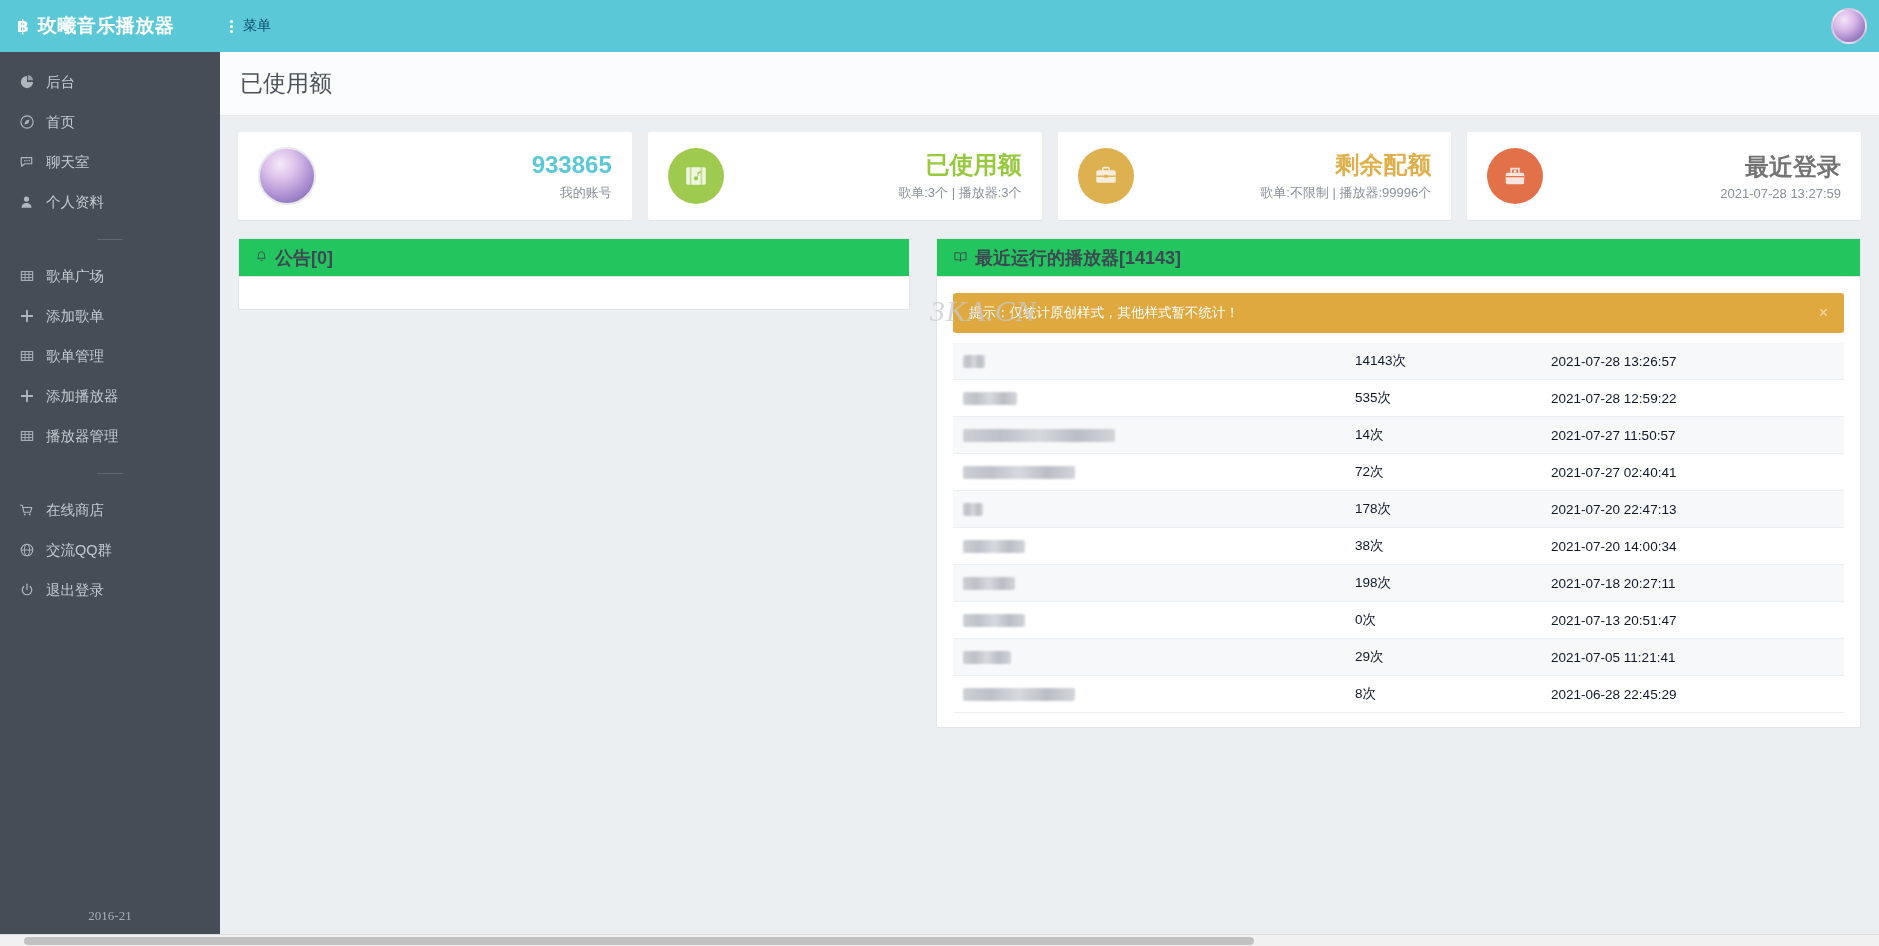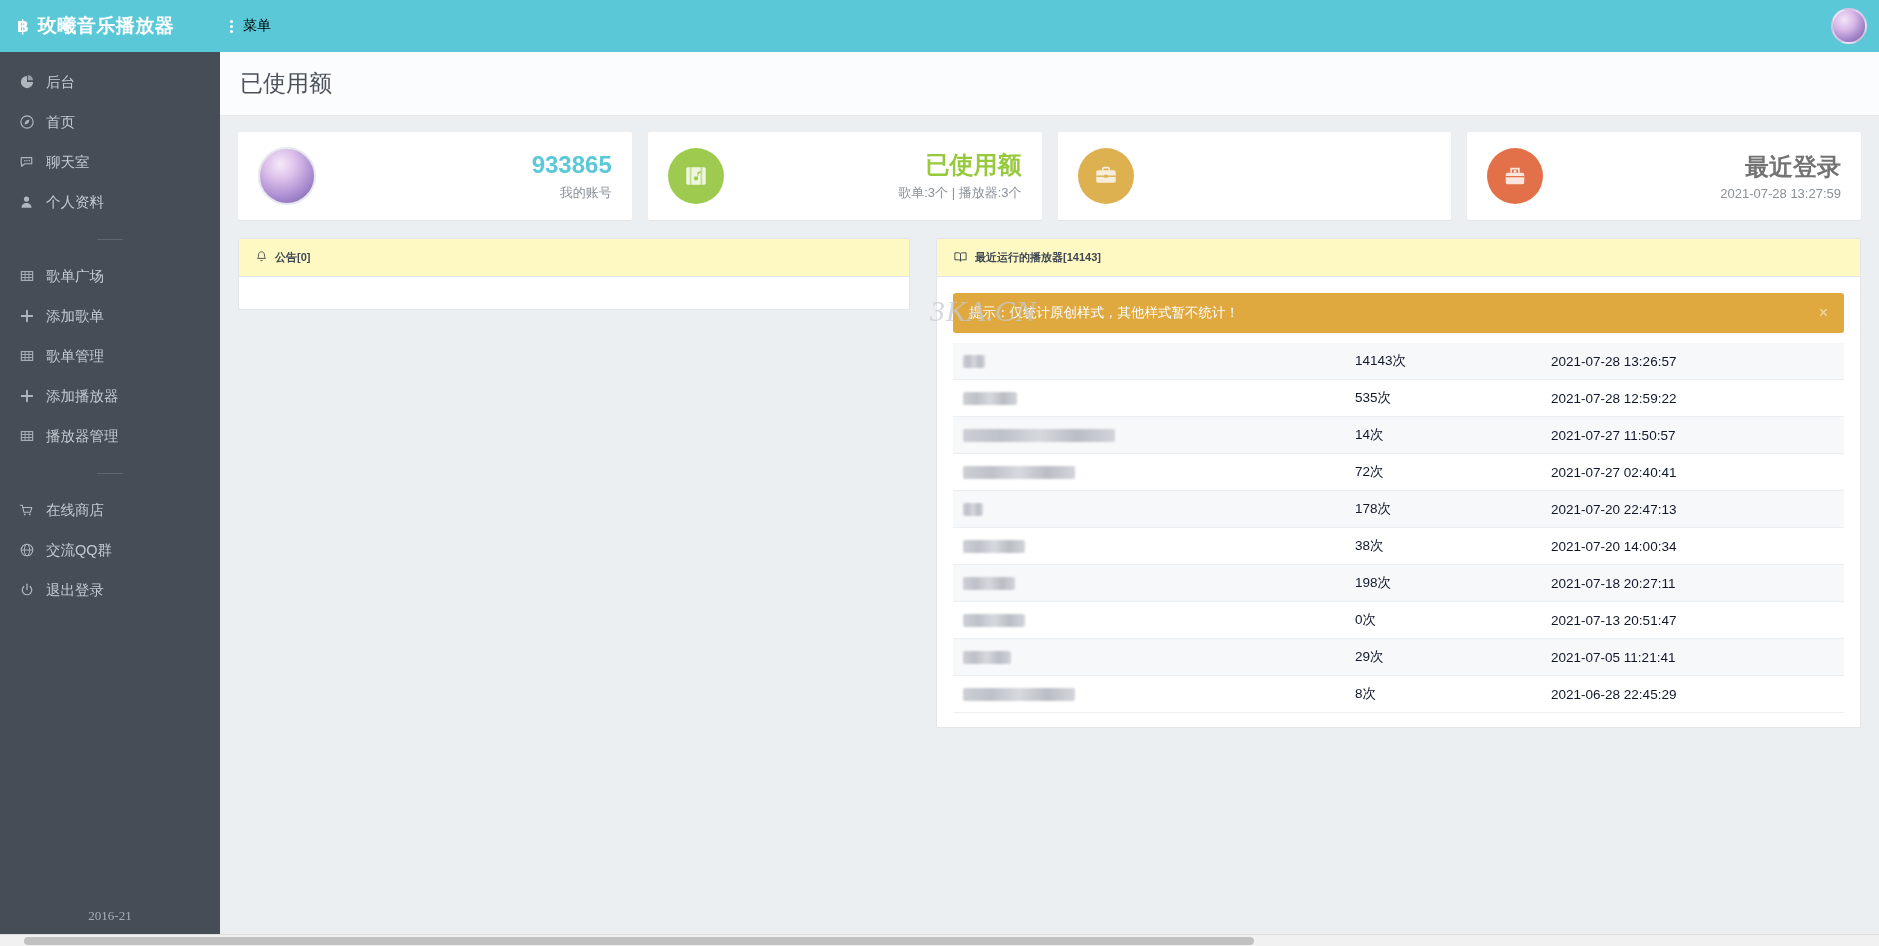--- a/index.html
+++ b/index.html
@@ -23,21 +23,21 @@
   .brand {
     width: 220px; height: 52px;
     display: flex; align-items: center; gap: 9px;
     padding-left: 17px;
     color: #ffffff;
   }
   .brand-mark { font-size: 17px; line-height: 1; opacity: .95; font-weight: bold;}
   .brand-text { font-size: 19px; font-weight: bold; letter-spacing: .5px; white-space: nowrap; }
   .menu-toggle {
     display: flex; align-items: center; gap: 10px;
-    margin-left: 10px; color: #000000; font-size: 14px; cursor: pointer;
+    margin-left: 10px; color: #0c4a6e; font-size: 14px; cursor: pointer;
   }
   .dots { display: flex; flex-direction: column; gap: 2px; align-items:center; }
   .dots i { display:block; width: 3px; height: 3px; background: #fff; border-radius: 50%; }
   .topbar-right { margin-left: auto; padding-right: 12px; display: flex; align-items: center; }
   .avatar-top {
     width: 36px; height: 36px; border-radius: 50%;
     background:
       radial-gradient(circle at 35% 30%, #f3e4f7 0%, #d8b7e8 35%, #9d7fc4 70%, #6d5a96 100%);
     border: 2px solid rgba(255,255,255,.55);
     overflow:hidden;
@@ -108,23 +108,23 @@
   .card-sub { font-size: 13px; color: #8a9099; margin-top: 4px; }
 
   
   .panels { display: flex; gap: 26px; margin-top: 18px; align-items: flex-start; }
   .panel-left { width: 672px; flex: 0 0 672px; }
   .panel-right { flex: 1 1 auto; }
   .panel {
     background: #ffffff; border: 1px solid #e2e6ea; border-radius: 2px;
   }
   .panel-head {
-    height: 38px; background: #fef9c3; border-bottom: 1px solid #e2e6ea;
+    height: 38px; background: #22c55e; border-bottom: 1px solid #e2e6ea;
     display: flex; align-items: center; gap: 7px; padding: 0 16px;
-    font-size: 11px; color: #3f4752; font-weight: bold;
+    font-size: 18px; color: #3f4752; font-weight: bold;
   }
   .panel-head .hico { font-size: 14px; line-height:1; color:#4a515b; }
   .panel-body { padding: 14px 16px; }
   .panel-body.empty { height: 32px; padding: 0; }
 
   
   .alert {
     background: #e0a93f; color: #ffffff;
     height: 40px; border-radius: 3px;
     display: flex; align-items: center; padding: 0 16px;
@@ -365,20 +365,24 @@
         </div>
 
         <div class="card">
           <div class="card-ico" style="background:#ddb14f">
             <svg width="26" height="26" viewBox="0 0 24 24">
                 <path d="M9 6.5V5.4c0-.6.5-1.1 1.1-1.1h3.8c.6 0 1.1.5 1.1 1.1v1.1" fill="none" stroke="#f6eedc" stroke-width="1.5"></path>
                 <rect x="3" y="6.8" width="18" height="11.5" rx="1.6" fill="#f6eedc"></rect>
                 <path d="M3 12.2h18" stroke="#ddb14f" stroke-width="1.3"></path>
                 <rect x="10.3" y="10.8" width="3.4" height="2.8" rx=".6" fill="#ddb14f"></rect>
               </svg>
+          </div>
+          <div class="card-body">
+            <div class="card-value" style="color:#dfaf4a">剩余配额</div>
+            <div class="card-sub">歌单:不限制 | 播放器:99996个</div>
           </div>
         </div>
 
         <div class="card">
           <div class="card-ico" style="background:#e2714a">
             <svg width="26" height="26" viewBox="0 0 24 24">
                 <rect x="3.5" y="9" width="17" height="10.5" rx="1.4" fill="#fbe5dc"></rect>
                 <path d="M8.4 9V5.2h7.2V9" fill="none" stroke="#fbe5dc" stroke-width="1.5"></path>
                 <rect x="10.8" y="6.4" width="2.4" height="2.6" rx=".5" fill="#fbe5dc"></rect>
                 <path d="M3.5 12.6h17" stroke="#e2714a" stroke-width="1.2"></path>

